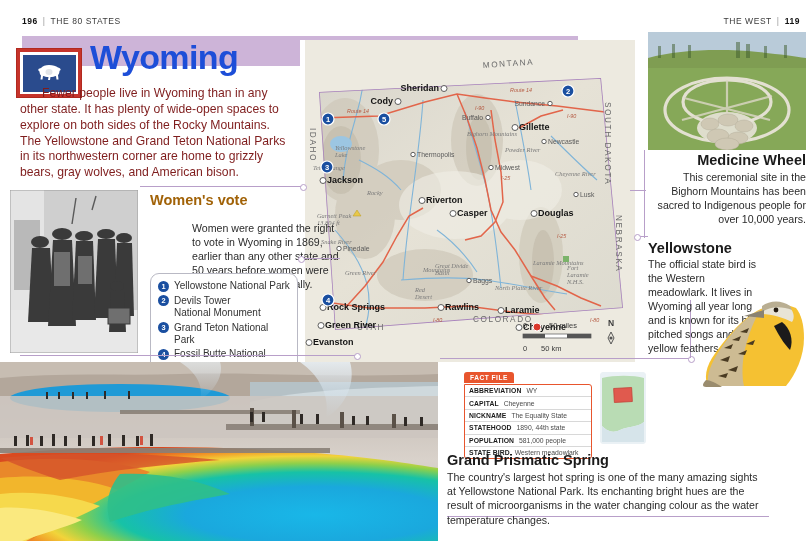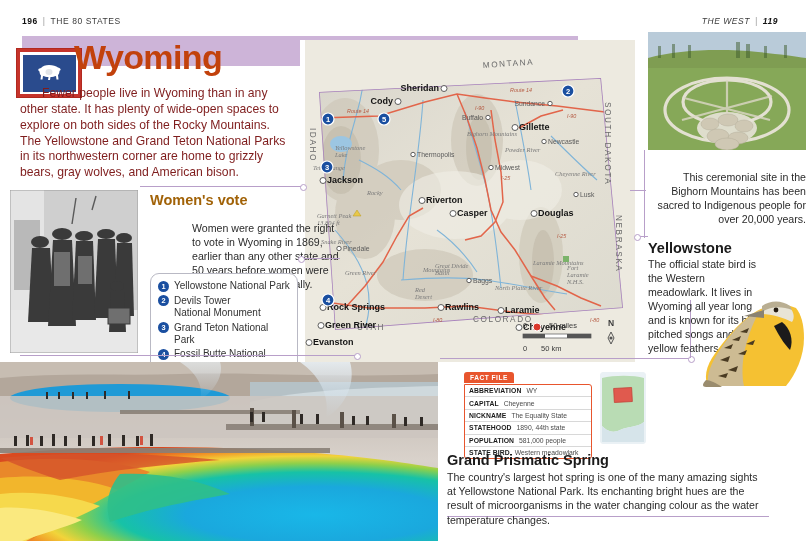--- a/index.html
+++ b/index.html
@@ -5,37 +5,37 @@
   html,body{margin:0;padding:0;background:#ffffff;}
   body{width:810px;height:541px;position:relative;overflow:hidden;
        font-family:"Liberation Sans","DejaVu Sans",sans-serif;color:#231f20;}
   .page{position:absolute;inset:0;background:#fff;}
 
   
   .runhead{position:absolute;top:16px;font-size:8.5px;letter-spacing:.55px;color:#3a3a3a;}
   .runhead .folio{font-weight:bold;color:#111;}
   .runhead .rule{color:#9a9a9a;margin:0 5px;}
   #runhead-left{left:22px;}
-  #runhead-right{right:32px;font-style:italic;}
+  #runhead-right{right:10px;}
 
   
   .headband{position:absolute;left:22px;top:36px;width:278px;height:30px;background:#cdb4d8;}
   .headband-ext{position:absolute;left:22px;top:36px;width:556px;height:4px;background:#cdb4d8;}
 
   
   .flag{position:absolute;left:16px;top:48px;width:66px;height:50px;
         background:#c6342b;border:1px solid #b1291f;box-sizing:border-box;
         display:flex;align-items:center;justify-content:center;}
   .flag-inner{width:58px;height:42px;background:#ffffff;display:flex;align-items:center;justify-content:center;}
   .flag-field{width:53px;height:37px;background:#2a4b8d;display:flex;align-items:center;justify-content:center;}
   .bison{width:26px;height:20px;}
 
   
-  #page-title{position:absolute;left:74px;top:40px;font-size:34px;font-weight:bold;
-        letter-spacing:-.6px;color:#c2410c;line-height:1;}
+  #page-title{position:absolute;left:90px;top:40px;font-size:34px;font-weight:bold;
+        letter-spacing:-.6px;color:#1d4ed8;line-height:1;}
 
   
   #intro-text{position:absolute;left:20px;top:86px;width:266px;font-size:12.2px;
         line-height:1.30;text-indent:22px;color:#7f1d1d;}
 
   
   .mapwrap{position:absolute;left:305px;top:40px;width:330px;height:322px;overflow:hidden;}
   .map-svg{position:absolute;left:0;top:0;}
 
   
@@ -408,21 +408,22 @@
       <g fill="#cfc8b4" stroke="#b5ae9a" stroke-width=".5">
         <ellipse cx="62" cy="92" rx="9" ry="6"></ellipse>
           <ellipse cx="80" cy="88" rx="10" ry="6"></ellipse>
         <ellipse cx="96" cy="94" rx="9" ry="6"></ellipse>
           <ellipse cx="70" cy="104" rx="11" ry="7"></ellipse>
         <ellipse cx="90" cy="106" rx="10" ry="6"></ellipse>
           <ellipse cx="79" cy="112" rx="12" ry="6"></ellipse>
       </g>
     </svg>
   </div>
-  <div id="medicine-wheel-text">This ceremonial site in the Bighorn Mountains has been sacred to Indigenous people for over 20,000 years.</div>
+  <div id="medicine-wheel-title">Medicine Wheel</div>
+  <div id="medicine-wheel-text">This ceremonial site in the Bighorn Mountains has been sacred to Indigenous people for over 10,000 years.</div>
 
   <div id="meadowlark-title">Yellowstone</div>
   <div id="meadowlark-text">The official state bird is the Western meadowlark. It lives in Wyoming all year long and is known for its high-pitched songs and bright yellow feathers.</div>
   <div class="bird">
     <svg width="110" height="100" viewBox="0 0 110 100">
       <path d="M96,20 C84,14 66,16 52,26 C38,36 24,52 12,70 C6,80 4,90 8,98 L86,98 C96,86 104,68 104,50 C104,36 101,26 96,20 Z" fill="#f5c132"></path>
       <path d="M60,22 C44,30 28,48 16,68 C9,80 6,90 9,98 L44,98 C40,78 44,52 60,22 Z" fill="#cdbb93"></path>
       <g fill="#4a3b22">
         <path d="M24,60 l9,-4 l-2,5 Z"></path>
           <path d="M32,52 l9,-4 l-2,5 Z"></path>

